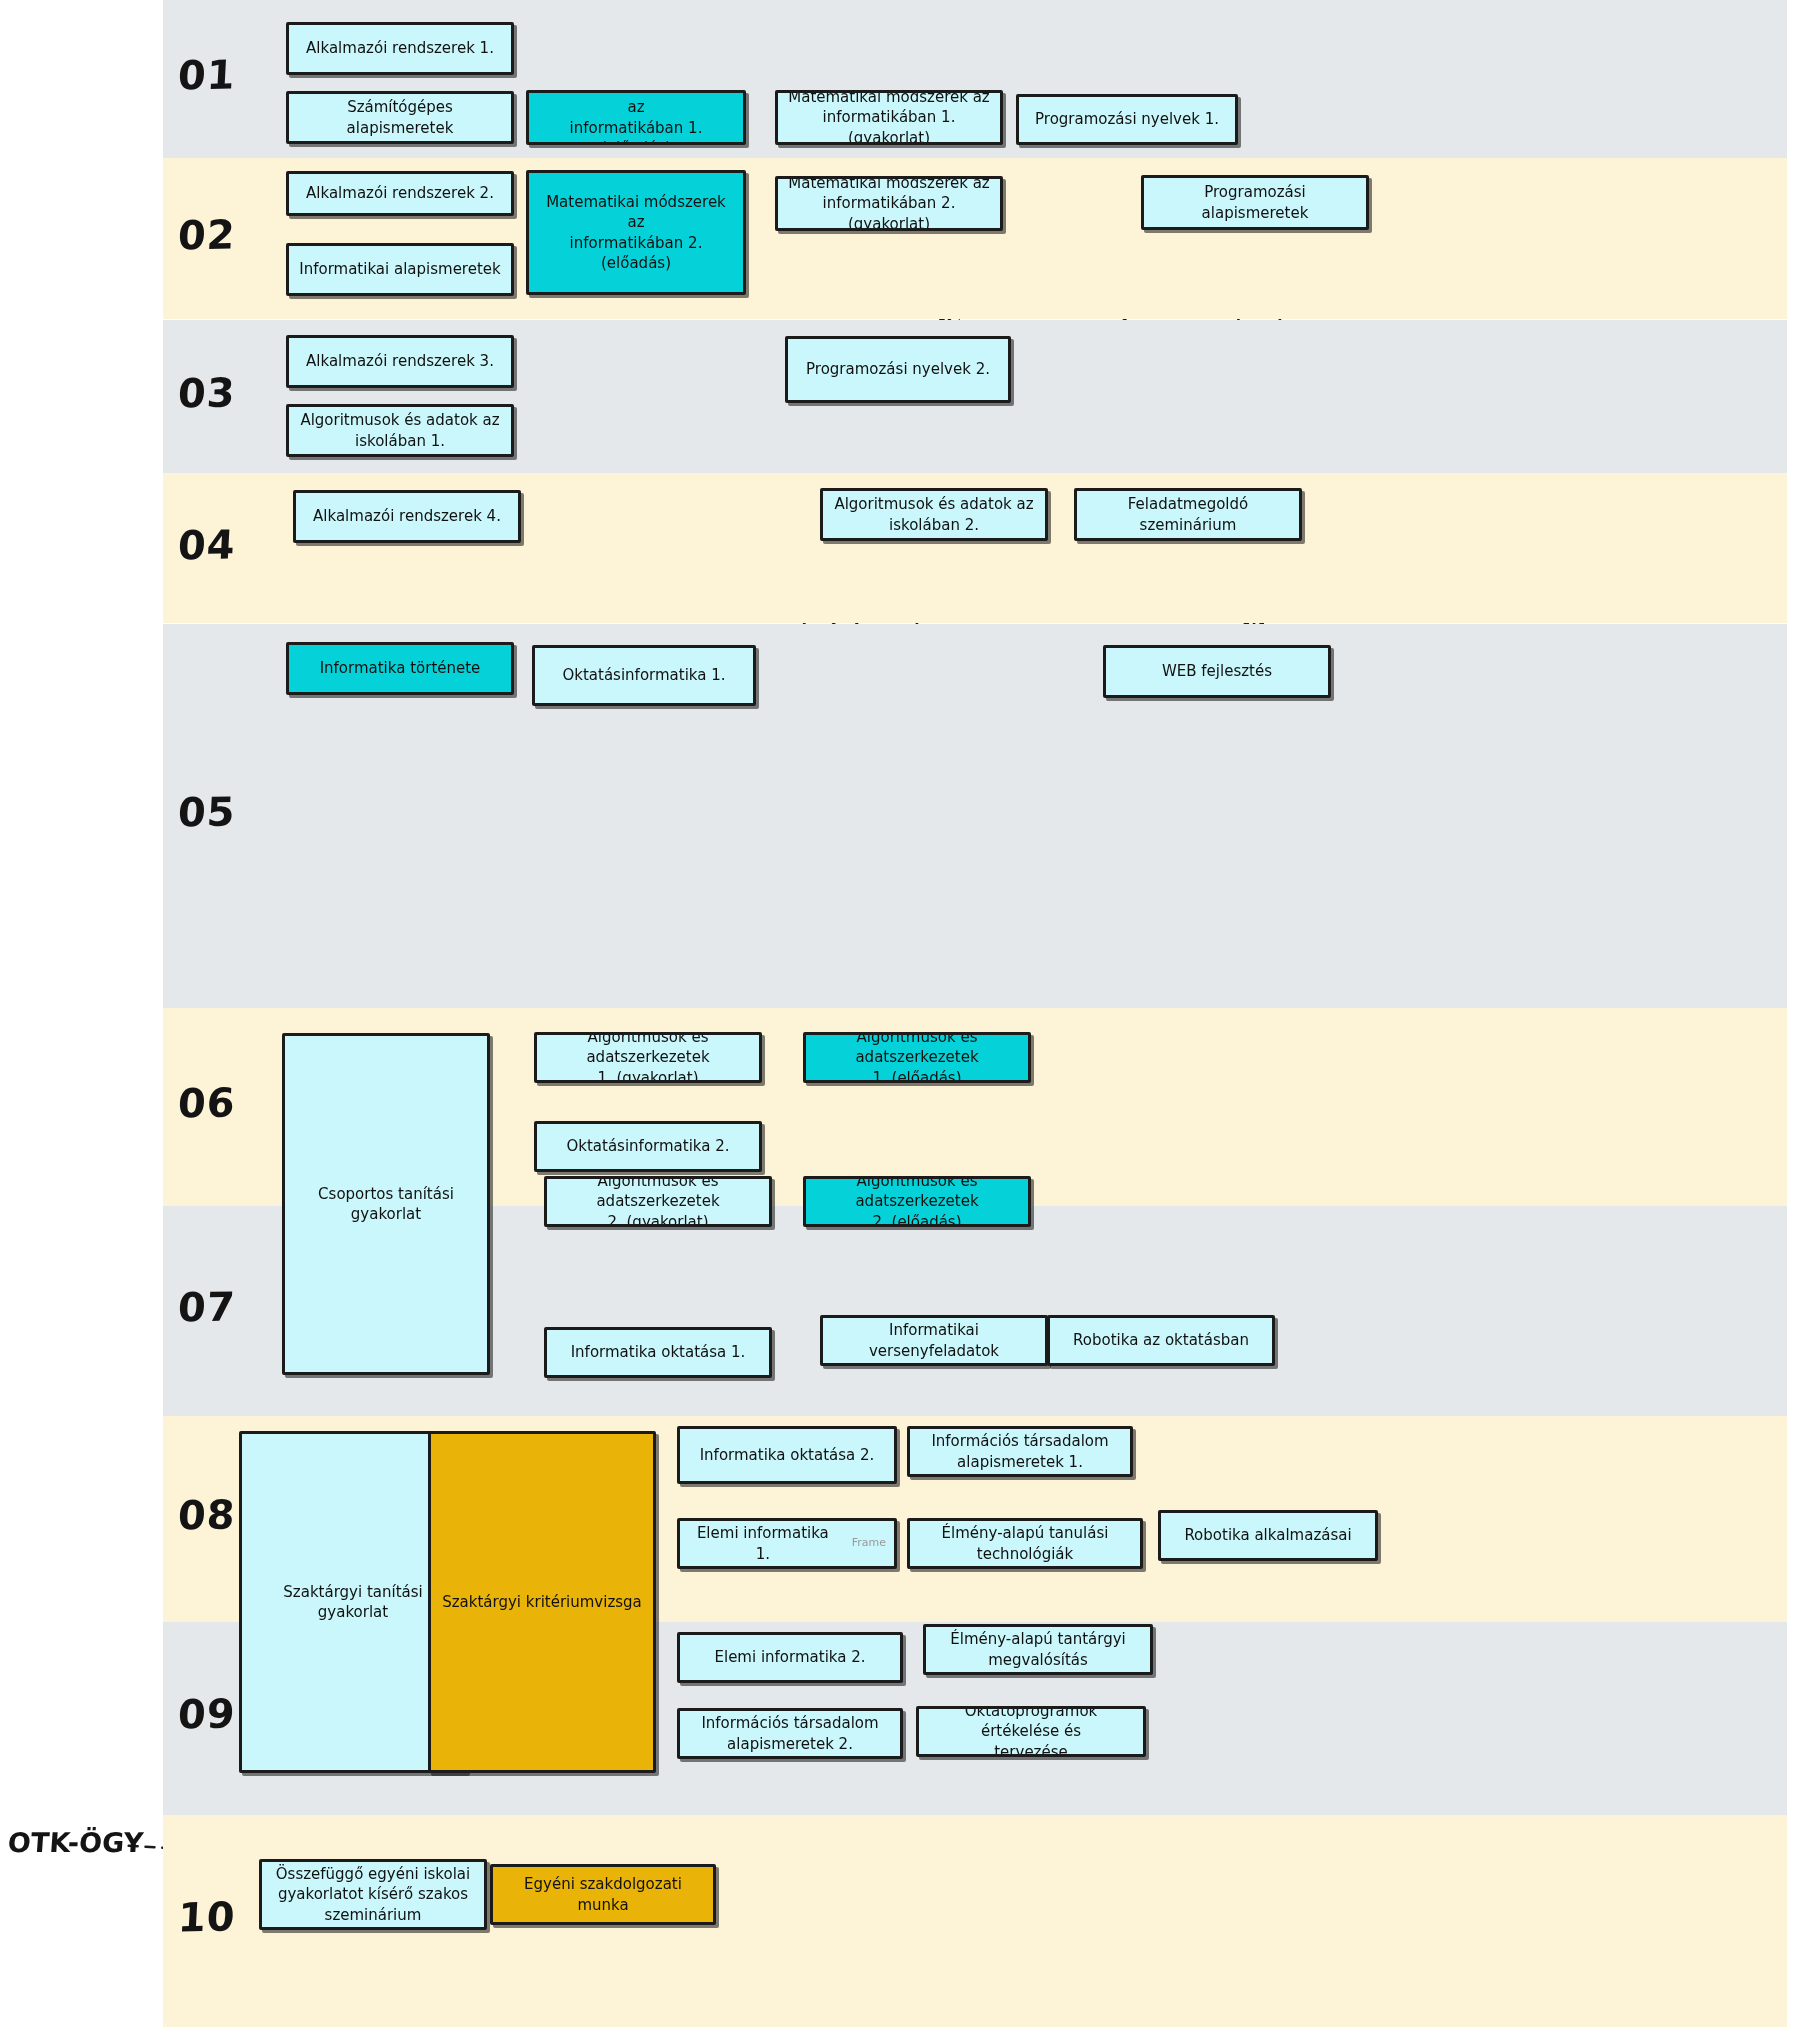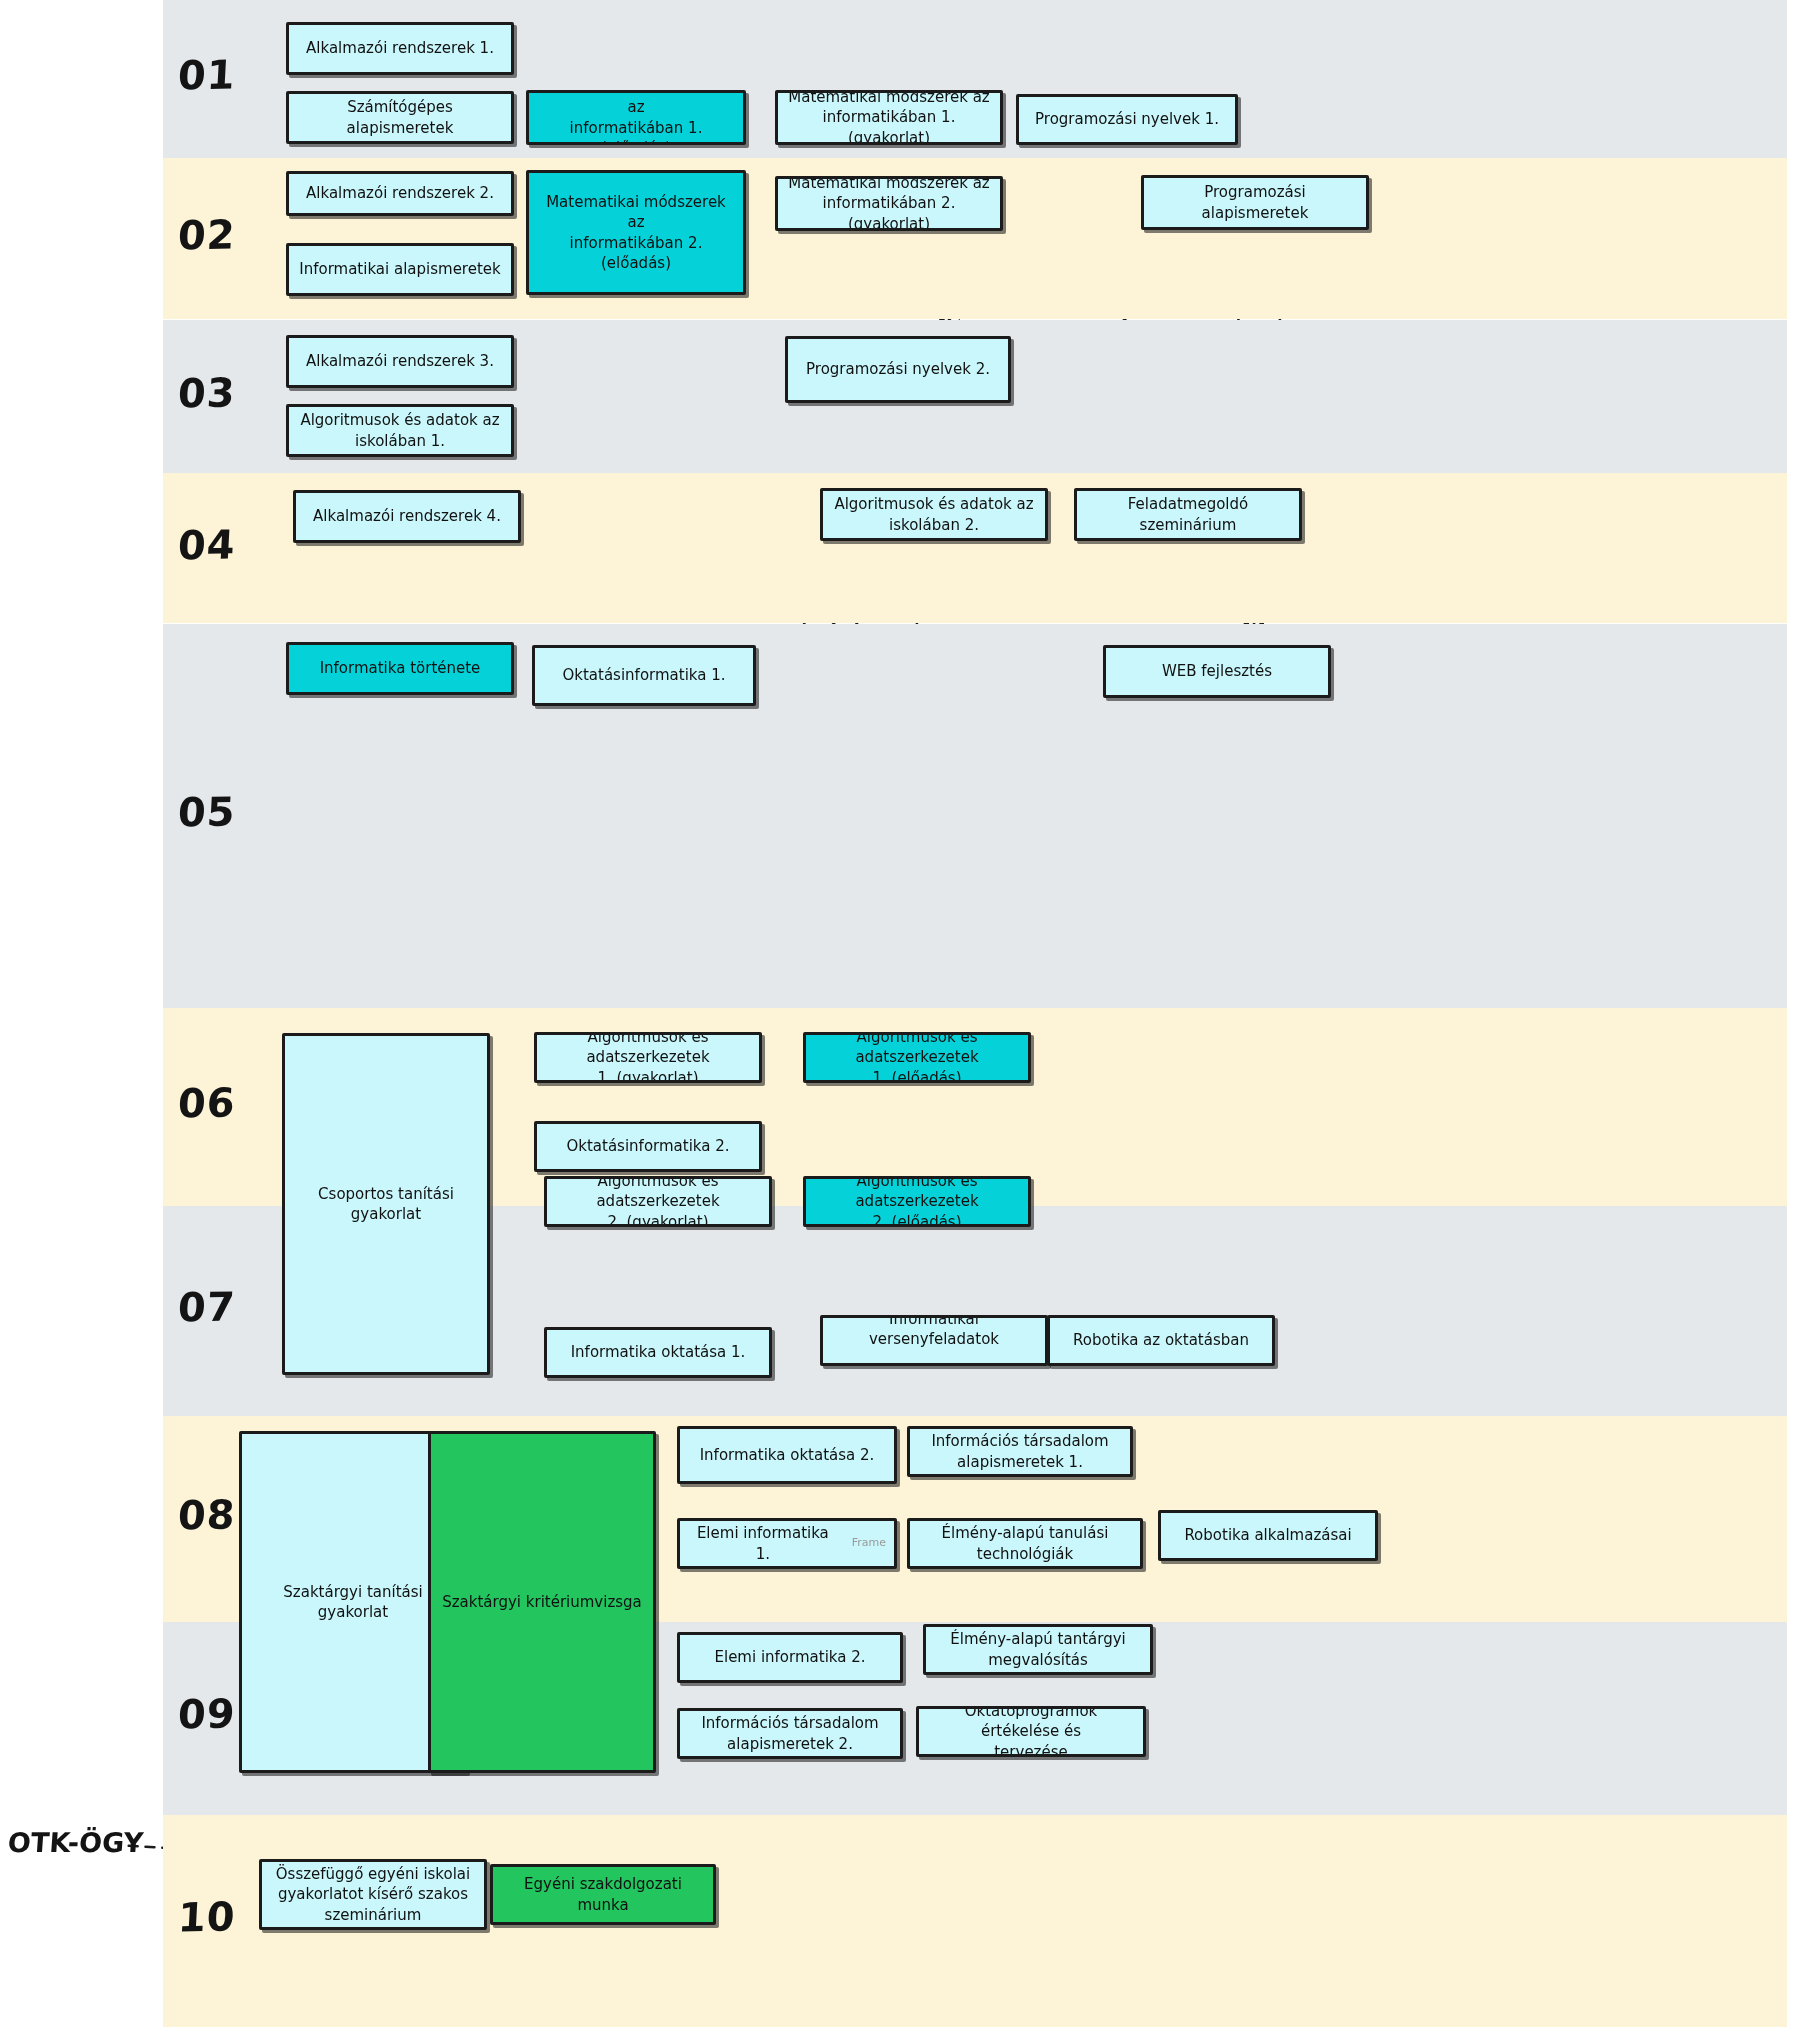--- a/index.html
+++ b/index.html
@@ -20,21 +20,21 @@
         display:flex;align-items:center;justify-content:center;
         text-align:center;
         font-family:"DejaVu Sans","Liberation Sans",sans-serif;
         font-size:15px;line-height:1.35;color:#111;
         padding:14px 8px;
         box-shadow:3px 3px 0 rgba(20,20,20,.55);
         border-radius:2px;
         overflow:hidden;white-space:pre-line;}
   .node.light{background:#c9f7fb;}
   .node.strong{background:#05d2d8;}
-  .node.neutral{background:#22c55e;}
+  .node.neutral{background:#eab308;}
 
   .node .lbl{display:block;}
   .frametag{font-size:11px;color:#9a9a9a;vertical-align:baseline;margin-left:14px;}
 
   #edges{position:absolute;left:0;top:0;width:1818px;height:2028px;pointer-events:none;}
 
   .sidetag{position:absolute;font-family:"DejaVu Sans","Liberation Sans",sans-serif;
            font-size:27px;font-weight:700;color:#141414;transform:skewX(-4deg);}
 </style>
 </head>
@@ -125,21 +125,21 @@
       <div class="node light" style="left: 534px; top: 1032px; width: 228px; height: 51px;"><span class="lbl">Algoritmusok és adatszerkezetek
 1. (gyakorlat)</span></div>
       <div class="node strong" style="left: 803px; top: 1032px; width: 228px; height: 51px;"><span class="lbl">Algoritmusok és adatszerkezetek
 1. (előadás)</span></div>
       <div class="node light" style="left: 534px; top: 1121px; width: 228px; height: 51px;"><span class="lbl">Oktatásinformatika 2.</span></div>
       <div class="node light" style="left: 544px; top: 1176px; width: 228px; height: 51px;"><span class="lbl">Algoritmusok és adatszerkezetek
 2. (gyakorlat)</span></div>
       <div class="node strong" style="left: 803px; top: 1176px; width: 228px; height: 51px;"><span class="lbl">Algoritmusok és adatszerkezetek
 2. (előadás)</span></div>
       <div class="node light" style="left: 544px; top: 1327px; width: 228px; height: 51px;"><span class="lbl">Informatika oktatása 1.</span></div>
-      <div class="node light" style="left: 820px; top: 1315px; width: 228px; height: 51px; align-items: flex-end;"><span class="lbl">Informatikai versenyfeladatok</span></div>
+      <div class="node light" style="left: 820px; top: 1315px; width: 228px; height: 51px;"><span class="lbl">Informatikai versenyfeladatok</span></div>
       <div class="node light" style="left: 1047px; top: 1315px; width: 228px; height: 51px;"><span class="lbl">Robotika az oktatásban</span></div>
       <div class="node light" style="left: 239px; top: 1431px; width: 228px; height: 342px;"><span class="lbl">Szaktárgyi tanítási gyakorlat</span></div>
       <div class="node neutral" style="left: 428px; top: 1431px; width: 228px; height: 342px;"><span class="lbl">Szaktárgyi kritériumvizsga</span></div>
       <div class="node light" style="left: 677px; top: 1426px; width: 220px; height: 58px;"><span class="lbl">Informatika oktatása 2.</span></div>
       <div class="node light" style="left: 907px; top: 1426px; width: 226px; height: 51px;"><span class="lbl">Információs társadalom
 alapismeretek 1.</span></div>
       <div class="node light" style="left: 677px; top: 1518px; width: 220px; height: 51px;"><span class="lbl">Elemi informatika 1.</span><span class="frametag">Frame</span></div>
       <div class="node light" style="left: 907px; top: 1518px; width: 236px; height: 51px;"><span class="lbl">Élmény-alapú tanulási technológiák</span></div>
       <div class="node light" style="left: 1158px; top: 1510px; width: 220px; height: 51px;"><span class="lbl">Robotika alkalmazásai</span></div>
       <div class="node light" style="left: 677px; top: 1632px; width: 226px; height: 51px;"><span class="lbl">Elemi informatika 2.</span></div>

